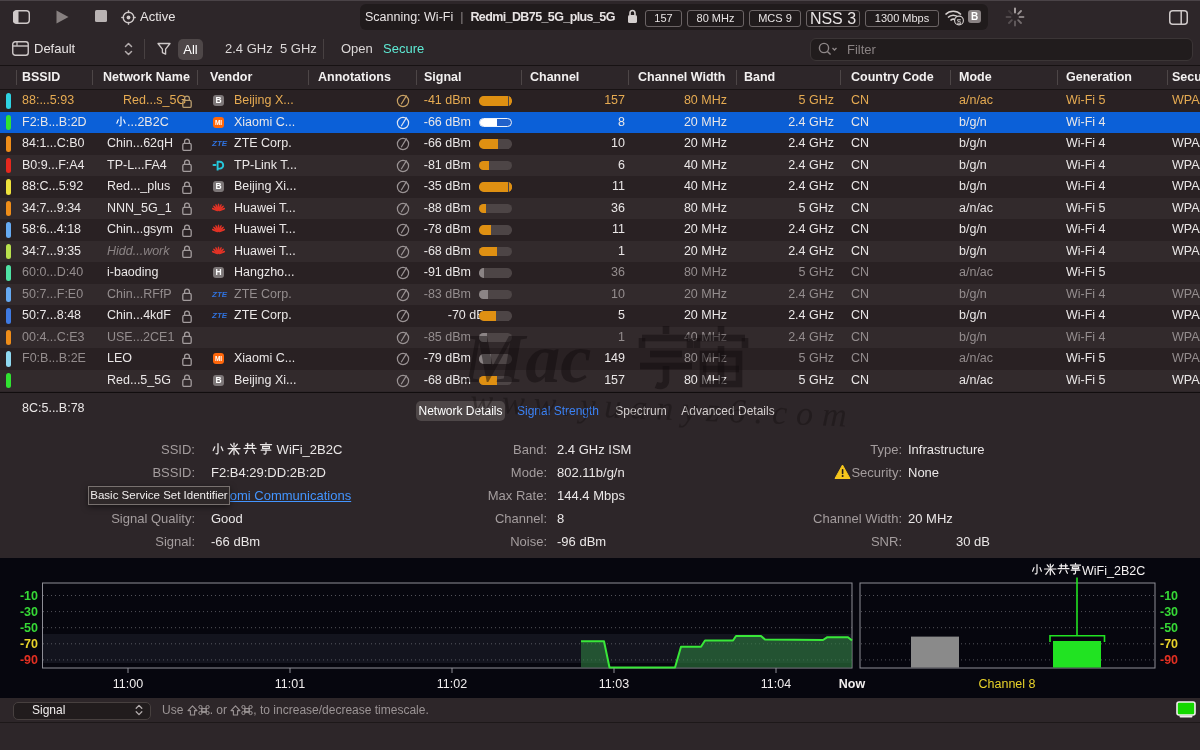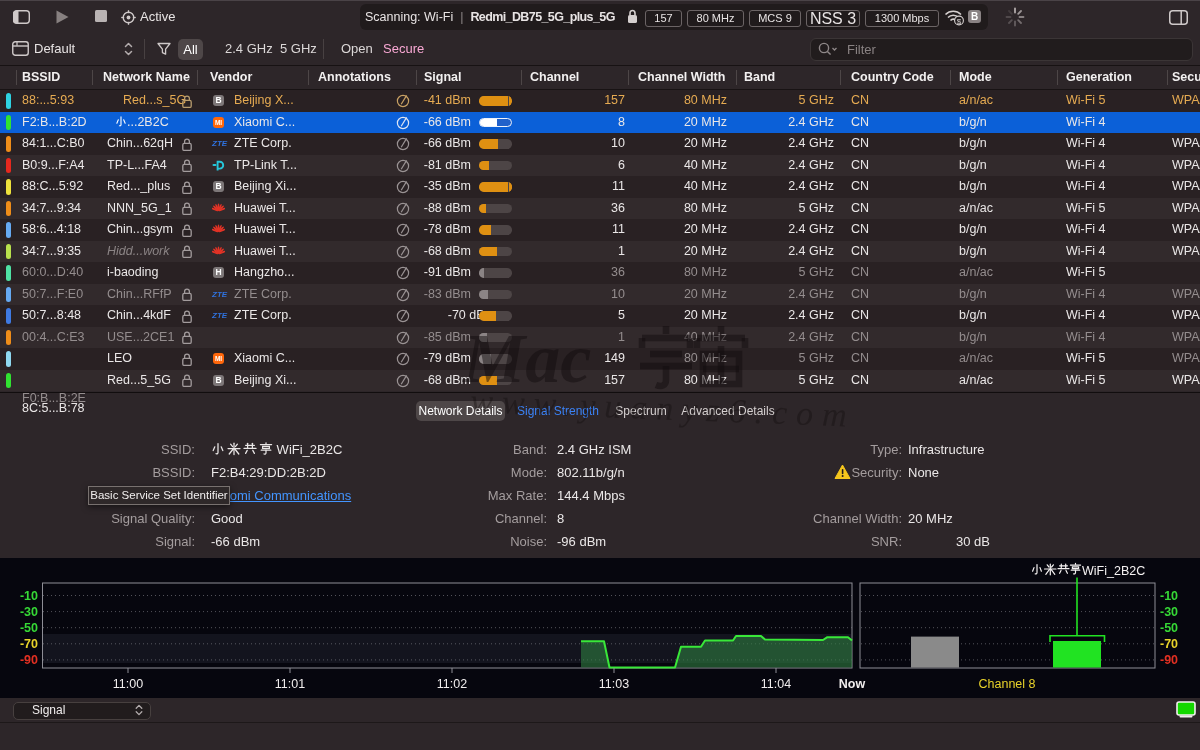--- a/index.html
+++ b/index.html
@@ -102,21 +102,21 @@
   <div class="abs" style="left:144px;top:6px;width:1px;height:20px;background:#484142;"></div>
 
   <svg class="abs" style="left:157px;top:9px;" width="14" height="14" viewBox="0 0 14 14">
     <path d="M1,1.5 H13 L8.6,7.2 V12.2 L5.4,10.6 V7.2 Z" fill="none" stroke="#cfc9c9" stroke-width="1.3" stroke-linejoin="round"></path>
   </svg>
   <div class="abs" style="left:178px;top:5.5px;width:25px;height:21px;background:#4e4748;border-radius:5px;font-size:13px;color:#fff;text-align:center;line-height:21px;">All</div>
   <div class="abs" style="left:225px;top:8px;font-size:13px;color:#dcd8d8;">2.4 GHz</div>
   <div class="abs" style="left:280px;top:8px;font-size:13px;color:#dcd8d8;">5 GHz</div>
   <div class="abs" style="left:323px;top:6px;width:1px;height:20px;background:#484142;"></div>
   <div class="abs" style="left:341px;top:8px;font-size:13px;color:#dcd8d8;">Open</div>
-  <div class="abs" style="left:383px;top:8px;font-size:13px;color:#f9a8d4;">Secure</div>
+  <div class="abs" style="left:383px;top:8px;font-size:13px;color:#5eead4;">Secure</div>
 
   <div class="abs" style="left:810px;top:5px;width:381px;height:21px;background:#211c1d;border:1px solid #3b3536;border-radius:6px;"></div>
   <svg class="abs" style="left:818px;top:9px;" width="20" height="14" viewBox="0 0 20 14">
     <circle cx="6" cy="6" r="4.6" fill="none" stroke="#8f8889" stroke-width="1.4"></circle>
     <line x1="9.4" y1="9.4" x2="12.6" y2="12.6" stroke="#8f8889" stroke-width="1.4"></line>
     <path d="M14.5,6 L16.5,8 L18.5,6" fill="none" stroke="#8f8889" stroke-width="1.3"></path>
   </svg>
   <div class="abs" style="left:847px;top:9px;font-size:13px;color:#898283;">Filter</div>
 </div>
 
@@ -486,21 +486,21 @@
         <div class="c rt" style="left:540px;width:85px;color:#948d8e;">1</div>
         <div class="c rt" style="left:640px;width:87px;color:#948d8e;">40 MHz</div>
         <div class="c rt" style="left:754px;width:80px;color:#948d8e;">2.4 GHz</div>
         <div class="c" style="left:851px;color:#948d8e;">CN</div>
         <div class="c" style="left:959px;color:#948d8e;">b/g/n</div>
         <div class="c" style="left:1066px;color:#948d8e;">Wi-Fi 4</div>
         <div class="c" style="left:1172px;color:#948d8e;">WPA/</div>
       </div>
 <div class="row" style="top:258.0px;background:#292123;">
         <span class="bar" style="background:#8fd8f0;"></span>
-        <div class="c" style="left:22px;color:#948d8e;margin-top:40px;">F0:B...B:2E</div>
+        <div class="c" style="left:22px;color:#948d8e;">F0:B...B:2E</div>
         <div class="c" style="left:107px;color:#eae7e7;">LEO</div>
         <svg class="abs" style="left:182px;top:4.5px;" width="10" height="13" viewBox="0 0 10 13">
           <rect x="0.8" y="5.4" width="8.4" height="7" rx="1.5" fill="none" stroke="#a39c9d" stroke-width="1.3"></rect>
           <path d="M2.6,5.4 V3.6 a2.4,2.5 0 0 1 4.8,0 V5.4" fill="none" stroke="#a39c9d" stroke-width="1.3"></path>
         </svg>
         <div class="abs" style="left:213px;top:5px;width:11px;height:11px;background:#ff670b;border-radius:3px;color:#fff;font-size:6.5px;font-weight:bold;text-align:center;line-height:11px;">MI</div>
         <div class="c" style="left:234px;color:#eae7e7;">Xiaomi C...</div>
         <svg class="abs" style="left:396px;top:4px;" width="14" height="14" viewBox="0 0 14 14">
           <circle cx="7" cy="7" r="5.6" fill="none" stroke="#9a9394" stroke-width="1.2"></circle>
           <line x1="10.6" y1="1.4" x2="5.2" y2="10.2" stroke="#9a9394" stroke-width="1.2"></line>
@@ -739,18 +739,27 @@
 </svg>
 </div>
 
 <div class="abs" id="sigctl" style="left:0;top:698px;width:1200px;height:24px;border-bottom:1px solid #1d1819;">
   <div class="abs" style="left:13px;top:3.5px;width:136px;height:16px;background:#211c1d;border:1px solid #47403f;border-radius:5px;"></div>
   <div class="abs" style="left:32px;top:5px;font-size:12px;color:#f0eded;">Signal</div>
   <svg class="abs" style="left:135px;top:6px;" width="8" height="12" viewBox="0 0 8 12">
     <path d="M1.2,4.2 L4,1.4 L6.8,4.2" fill="none" stroke="#b3acad" stroke-width="1.3" stroke-linecap="round" stroke-linejoin="round"></path>
     <path d="M1.2,7.8 L4,10.6 L6.8,7.8" fill="none" stroke="#b3acad" stroke-width="1.3" stroke-linecap="round" stroke-linejoin="round"></path>
   </svg>
+  <div class="abs" style="left:162px;top:5px;font-size:12px;color:#9b9495;">Use <svg width="11" height="11" viewBox="0 0 11 11" style="vertical-align:-1.5px;">
+          <path d="M5.5,0.8 L10,5.6 H7.6 V10 H3.4 V5.6 H1 Z" fill="none" stroke="#9b9495" stroke-width="1.1" stroke-linejoin="round"></path>
+        </svg><svg width="12" height="11" viewBox="0 0 12 11" style="vertical-align:-1.5px;">
+          <path d="M3.6,3.6 H2.4 a1.6,1.6 0 1 1 1.6,-1.6 V8 a1.6,1.6 0 1 1 -1.6,-1.6 H9.6 a1.6,1.6 0 1 1 -1.6,1.6 V2 a1.6,1.6 0 1 1 1.6,1.6 Z M3.6,3.6 H8.4 V7.4 H3.6 Z" fill="none" stroke="#9b9495" stroke-width="1"></path>
+        </svg>. or <svg width="11" height="11" viewBox="0 0 11 11" style="vertical-align:-1.5px;">
+          <path d="M5.5,0.8 L10,5.6 H7.6 V10 H3.4 V5.6 H1 Z" fill="none" stroke="#9b9495" stroke-width="1.1" stroke-linejoin="round"></path>
+        </svg><svg width="12" height="11" viewBox="0 0 12 11" style="vertical-align:-1.5px;">
+          <path d="M3.6,3.6 H2.4 a1.6,1.6 0 1 1 1.6,-1.6 V8 a1.6,1.6 0 1 1 -1.6,-1.6 H9.6 a1.6,1.6 0 1 1 -1.6,1.6 V2 a1.6,1.6 0 1 1 1.6,1.6 Z M3.6,3.6 H8.4 V7.4 H3.6 Z" fill="none" stroke="#9b9495" stroke-width="1"></path>
+        </svg>, to increase/decrease timescale.</div>
   <svg class="abs" style="left:1176px;top:3px;" width="20" height="17" viewBox="0 0 20 17">
     <rect x="1" y="1" width="18" height="13" rx="2" fill="#14d800" stroke="#f2efef" stroke-width="1.6"></rect>
     <rect x="3.5" y="14.5" width="13" height="2" rx="1" fill="#f2efef"></rect>
   </svg>
 </div>
 
 </div>
 </body></html>

